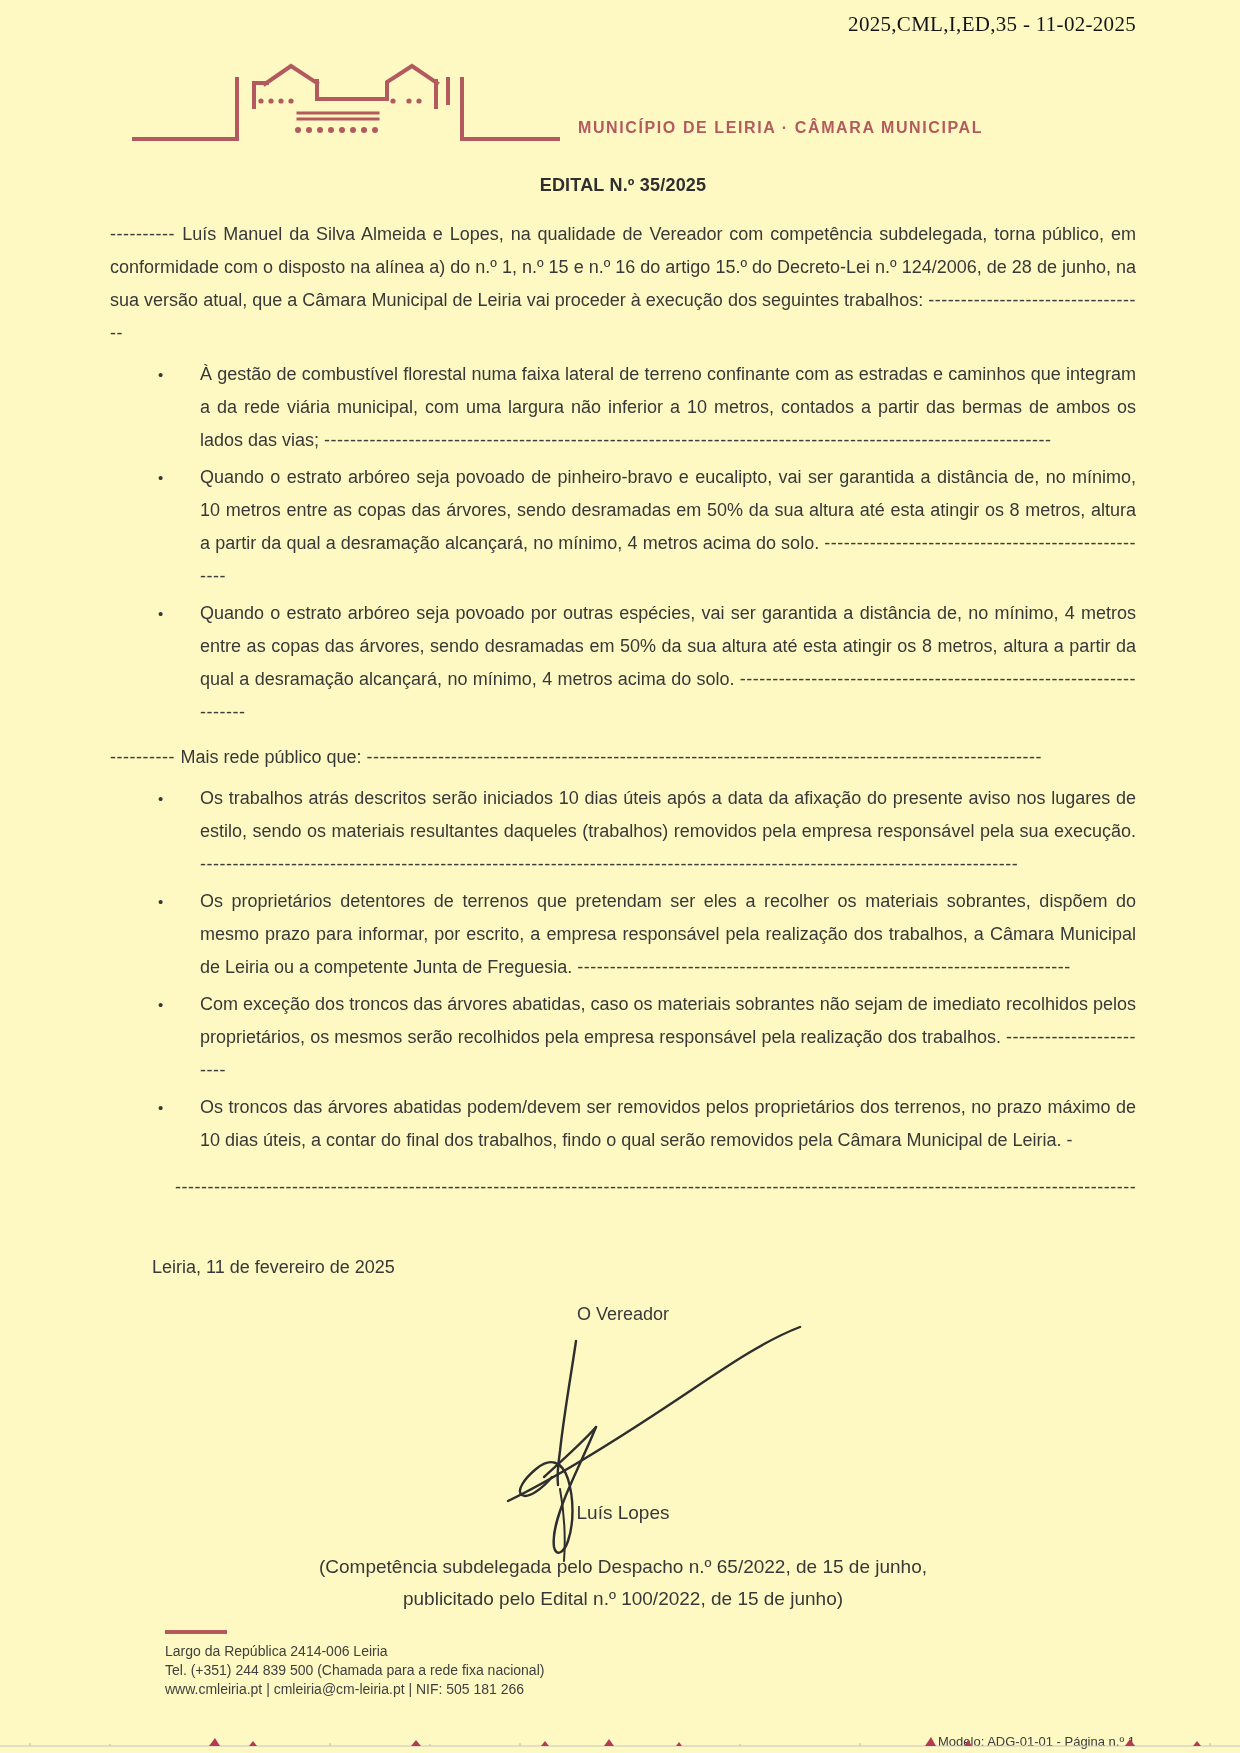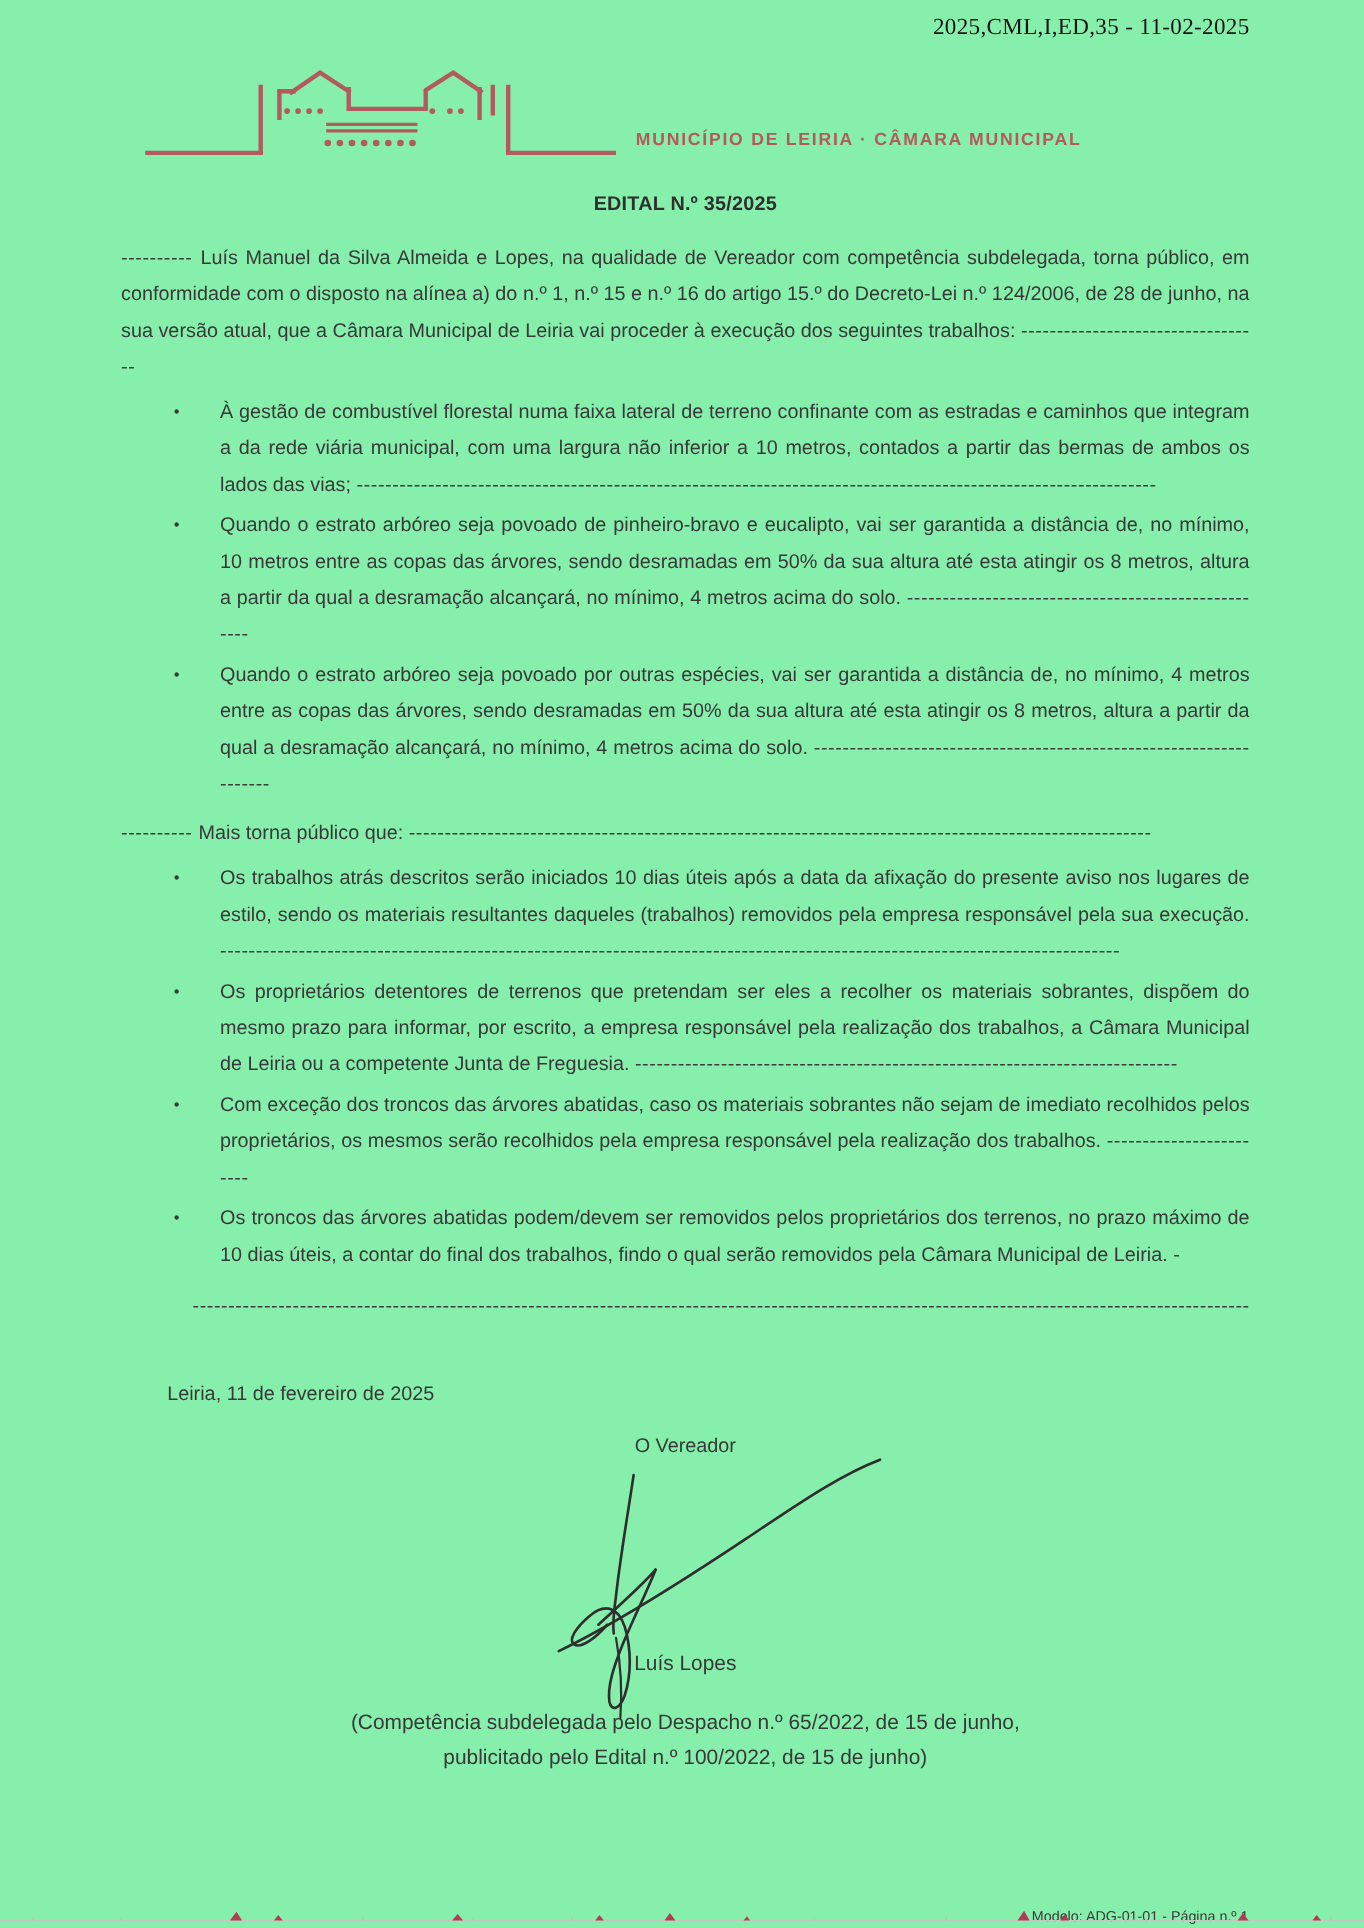--- a/index.html
+++ b/index.html
@@ -1,20 +1,20 @@
 <!DOCTYPE html>
 <html lang="pt"><head>
 <meta charset="utf-8">
 <style>
   html,body{margin:0;padding:0;background:#e8e8e8;}
   .page{
     position:relative;
     width:1240px;height:1753px;
     margin:0 auto;
-    background:#86efac;
+    background:#fef9c3;
     overflow:hidden;
     font-family:"Liberation Sans", sans-serif;
     color:#383838;
   }
   .content{position:absolute;left:110px;top:0;width:1026px;}
 
   .ref-line{
     margin-top:12px;
     text-align:right;
     font-family:"Liberation Serif", serif;
@@ -210,21 +210,21 @@
 
 
     <p class="para"><span class="dashrun">---------- </span><span>Luís Manuel da Silva Almeida e Lopes, na qualidade de Vereador com competência subdelegada, torna público, em conformidade com o disposto na alínea a) do n.º 1, n.º 15 e n.º 16 do artigo 15.º do Decreto-Lei n.º 124/2006, de 28 de junho, na sua versão atual, que a Câmara Municipal de Leiria vai proceder à execução dos seguintes trabalhos: </span><span class="dashrun">----------------------------------</span></p>
 
     <ul class="bullets">
       <li><span class="marker">•</span><span>À gestão de combustível florestal numa faixa lateral de terreno confinante com as estradas e caminhos que integram a da rede viária municipal, com uma largura não inferior a 10 metros, contados a partir das bermas de ambos os lados das vias; </span><span class="dashrun">----------------------------------------------------------------------------------------------------------------</span></li>
       <li><span class="marker">•</span><span>Quando o estrato arbóreo seja povoado de pinheiro-bravo e eucalipto, vai ser garantida a distância de, no mínimo, 10 metros entre as copas das árvores, sendo desramadas em 50% da sua altura até esta atingir os 8 metros, altura a partir da qual a desramação alcançará, no mínimo, 4 metros acima do solo. </span><span class="dashrun">----------------------------------------------------</span></li>
       <li><span class="marker">•</span><span>Quando o estrato arbóreo seja povoado por outras espécies, vai ser garantida a distância de, no mínimo, 4 metros entre as copas das árvores, sendo desramadas em 50% da sua altura até esta atingir os 8 metros, altura a partir da qual a desramação alcançará, no mínimo, 4 metros acima do solo. </span><span class="dashrun">--------------------------------------------------------------------</span></li>
     </ul>
 
-    <p class="para mais"><span class="dashrun">---------- </span><span>Mais torna público que: </span><span class="dashrun">--------------------------------------------------------------------------------------------------------</span></p>
+    <p class="para mais"><span class="dashrun">---------- </span><span>Mais rede público que: </span><span class="dashrun">--------------------------------------------------------------------------------------------------------</span></p>
 
     <ul class="bullets">
       <li><span class="marker">•</span><span>Os trabalhos atrás descritos serão iniciados 10 dias úteis após a data da afixação do presente aviso nos lugares de estilo, sendo os materiais resultantes daqueles (trabalhos) removidos pela empresa responsável pela sua execução. </span><span class="dashrun">------------------------------------------------------------------------------------------------------------------------------</span></li>
       <li><span class="marker">•</span><span>Os proprietários detentores de terrenos que pretendam ser eles a recolher os materiais sobrantes, dispõem do mesmo prazo para informar, por escrito, a empresa responsável pela realização dos trabalhos, a Câmara Municipal de Leiria ou a competente Junta de Freguesia. </span><span class="dashrun">----------------------------------------------------------------------------</span></li>
       <li><span class="marker">•</span><span>Com exceção dos troncos das árvores abatidas, caso os materiais sobrantes não sejam de imediato recolhidos pelos proprietários, os mesmos serão recolhidos pela empresa responsável pela realização dos trabalhos. </span><span class="dashrun">------------------------</span></li>
       <li><span class="marker">•</span><span>Os troncos das árvores abatidas podem/devem ser removidos pelos proprietários dos terrenos, no prazo máximo de 10 dias úteis, a contar do final dos trabalhos, findo o qual serão removidos pela Câmara Municipal de Leiria. </span><span class="dashrun">-</span></li>
     </ul>
 
     <div class="sep-line dashrun">------------------------------------------------------------------------------------------------------------------------------------------------------</div>
 
@@ -241,20 +241,26 @@
         <path d="M112 170 C116 192 118 214 116 242" stroke-width="2"></path>
       </svg>
       <div class="sig-name">Luís Lopes</div>
     </div>
 
     <p class="note first">(Competência subdelegada pelo Despacho n.º 65/2022, de 15 de junho,</p>
     <p class="note">publicitado pelo Edital n.º 100/2022, de 15 de junho)</p>
 
   </div>
 
+  <div class="footer">
+    <div class="footer-rule"></div>
+    <div>Largo da República 2414-006 Leiria</div>
+    <div>Tel. (+351) 244 839 500 (Chamada para a rede fixa nacional)</div>
+    <div>www.cmleiria.pt | cmleiria@cm-leiria.pt | NIF: 505 181 266</div>
+  </div>
 
   <div class="modelo">Modelo: ADG-01-01 - Página n.º 1</div>
 
   <svg class="scan-edge" width="1240" height="20" viewBox="0 0 1240 20">
     <path d="M0 13 H1240" stroke="#c6c6c6" stroke-width="1.2" fill="none"></path>
     <path d="M30 13 v-3 M110 13 v-2 M330 13 v-3 M430 13 v-2 M520 13 v-3 M740 13 v-2 M860 13 v-3 M1030 13 v-2 M1210 13 v-3" stroke="#bdbdbd" stroke-width="1" fill="none"></path>
     <g fill="#b43b52">
       <path d="M209 13 l6 -8 l5 8 z"></path>
       <path d="M249 13 l4 -5 l4 5 z"></path>
       <path d="M411 13 l5 -6 l5 6 z"></path>

